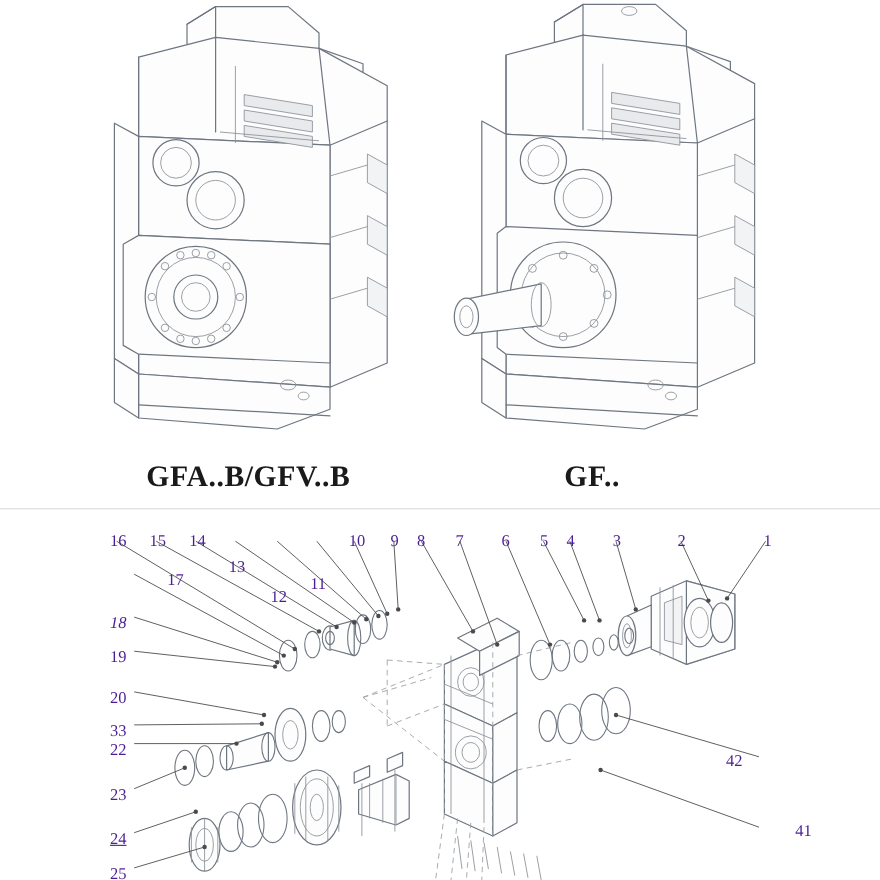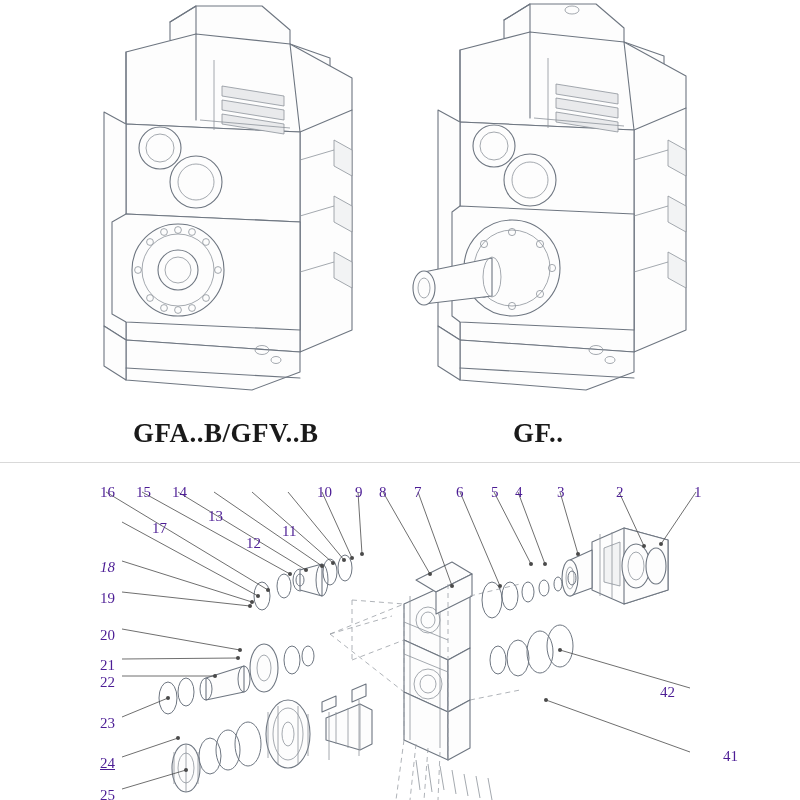--- a/index.html
+++ b/index.html
@@ -372,21 +372,21 @@
       <div class="num" style="left: 456px; top: 484px;">6</div>
       <div class="num" style="left: 491px; top: 484px;">5</div>
       <div class="num" style="left: 515px; top: 484px;">4</div>
       <div class="num" style="left: 557px; top: 484px;">3</div>
       <div class="num" style="left: 616px; top: 484px;">2</div>
       <div class="num" style="left: 694px; top: 484px;">1</div>
       <div class="num" style="left: 116px; top: 520px; margin-left: 36px;">17</div>
       <div class="num" style="left: 100px; top: 559px; font-style: italic;">18</div>
       <div class="num" style="left: 100px; top: 590px;">19</div>
       <div class="num" style="left: 100px; top: 627px;">20</div>
-      <div class="num" style="left: 100px; top: 657px;">21</div>
+      <div class="num" style="left: 100px; top: 657px;">33</div>
       <div class="num" style="left: 100px; top: 674px;">22</div>
       <div class="num" style="left: 100px; top: 715px;">23</div>
       <div class="num" style="left: 100px; top: 755px; text-decoration: underline;">24</div>
       <div class="num" style="left: 100px; top: 787px;">25</div>
       <div class="num" style="left: 660px; top: 684px;">42</div>
       <div class="num" style="left: 694px; top: 748px; margin-left: 29px;">41</div>
     </div>
 
 </div>
 

